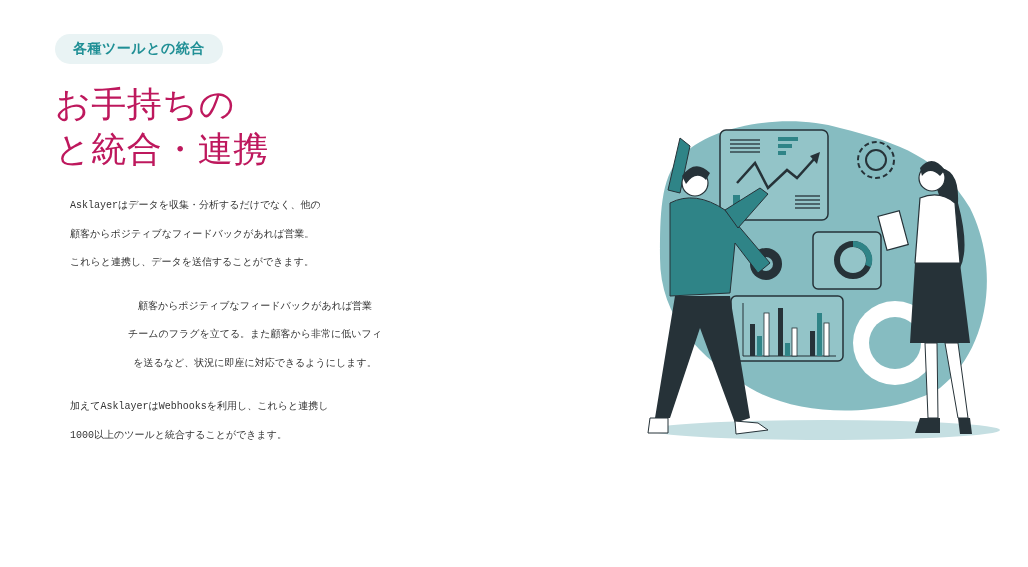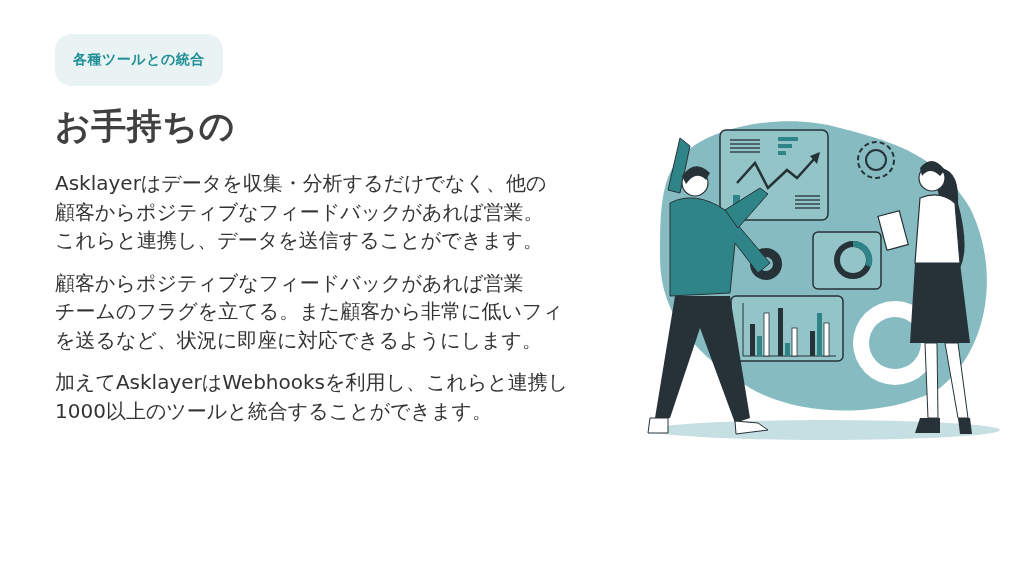--- a/index.html
+++ b/index.html
@@ -1,37 +1,38 @@
 <!DOCTYPE html>
 <html><head>
   <meta charset="utf-8">
   <style>
     html, body { margin:0; padding:0; background:#ffffff; }
     body { width:1028px; height:567px; position:relative; overflow:hidden;
            font-family:"DejaVu Sans","Liberation Sans",sans-serif; }
     .left { position:absolute; left:55px; top:34px; width:400px; }
     .badge { display:inline-block; background:#e9f3f4; color:#1f8f95; font-weight:bold;
-             font-size:14px; padding:17px 18px; border-radius:16px; letter-spacing:0.5px; }
-    .title { margin:18px 0 0 0; color:#404040; font-size:35px; font-weight:bold; line-height:45px;
+             font-size:14px; padding:6px 18px; border-radius:16px; letter-spacing:0.5px; }
+    .title { margin:18px 0 0 0; color:#be185d; font-size:35px; font-weight:normal; line-height:45px;
              letter-spacing:0.5px; }
     .title span { display:block; }
-    .para { margin:0; color:#333333; font-size:20px; line-height:28.5px; }
+    .para { margin:15px; color:#333333; font-size:10px; line-height:28.5px;font-family:Liberation Mono, monospace; }
     .p1 { margin-top:20px; }
     .p2 { margin-top:14px;text-align:center; }
     .p3 { margin-top:14px; }
     .para span { display:block; white-space:nowrap; }
     .illus { position:absolute; left:640px; top:118px; width:370px; height:330px; }
   </style>
 </head>
 <body>
 
 <div class="left">
   <div class="badge">各種ツールとの統合</div>
   <h1 class="title">
     <span>お手持ちの</span>
+    <span>と統合・連携</span>
   </h1>
   <p class="para p1">
     <span>Asklayerはデータを収集・分析するだけでなく、他の</span>
     <span>顧客からポジティブなフィードバックがあれば営業。</span>
     <span>これらと連携し、データを送信することができます。</span>
   </p>
   <p class="para p2">
     <span>顧客からポジティブなフィードバックがあれば営業</span>
     <span>チームのフラグを立てる。また顧客から非常に低いフィ</span>
     <span>を送るなど、状況に即座に対応できるようにします。</span>

